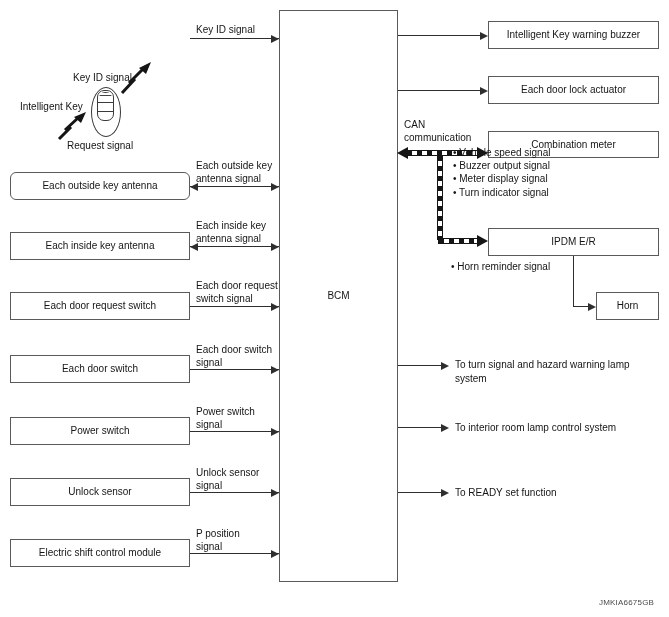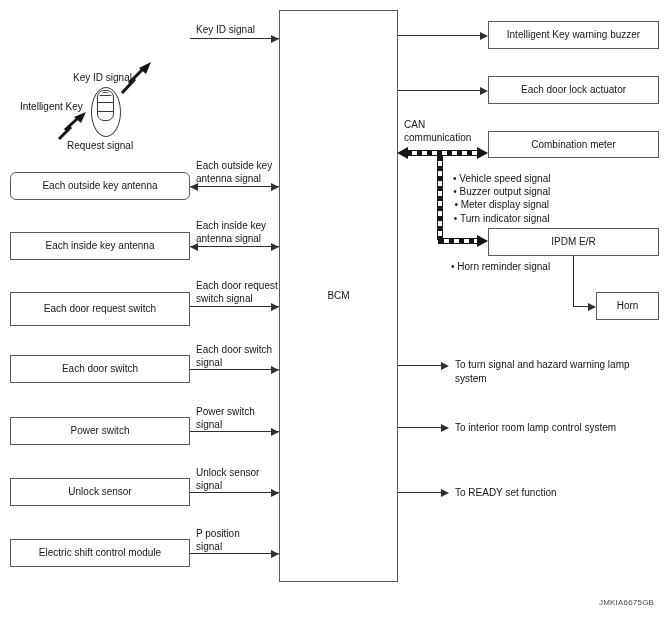--- a/index.html
+++ b/index.html
@@ -36,21 +36,21 @@
   <div class="box" style="left:279px;top:10px;width:119px;height:572px;">
     <span>BCM</span>
   </div>
 
   <div class="box" style="left:10px;top:172px;width:180px;height:28px;border-radius:6px;">
       <span>Each outside key antenna</span>
     </div>
   <div class="box" style="left:10px;top:232px;width:180px;height:28px;">
       <span>Each inside key antenna</span>
     </div>
-  <div class="box" style="left:10px;top:292px;width:180px;height:34px;text-align:center;">
+  <div class="box" style="left:10px;top:292px;width:180px;height:28px;text-align:center;">
       <span>Each door request switch</span>
     </div>
   <div class="box" style="left:10px;top:355px;width:180px;height:28px;">
       <span>Each door switch</span>
     </div>
   <div class="box" style="left:10px;top:417px;width:180px;height:28px;">
       <span>Power switch</span>
     </div>
   <div class="box" style="left:10px;top:478px;width:180px;height:28px;">
       <span>Unlock sensor</span>
@@ -145,21 +145,21 @@
 
   <div class="sig" style="left:404px;top:118px;">CAN
 communication</div>
   <div class="can-h" style="left:406px;top:150px;width:73px;"></div>
   <div class="can-arr-l" style="left:397px;top:147px;"></div>
   <div class="can-arr-r" style="left:477px;top:147px;"></div>
   <div class="can-v" style="left:437px;top:155px;height:83px;"></div>
   <div class="can-h" style="left:438px;top:238px;width:39px;"></div>
   <div class="can-arr-r" style="left:477px;top:235px;"></div>
 
-  <div class="bullets" style="left:453px;top:172px;text-align:center;">
+  <div class="bullets" style="left:453px;top:146px;">
     <div>• Vehicle speed signal</div>
     <div>• Buzzer output signal</div>
     <div>• Meter display signal</div>
     <div>• Turn indicator signal</div>
   </div>
 
   <div class="bullets" style="left:451px;top:260px;">• Horn reminder signal</div>
   <div class="vline" style="left:573px;top:256px;height:51px;"></div>
   <div class="hline" style="left:573px;top:306px;width:16px;"></div>
   <div class="arr-r" style="left:588px;top:302.5px;"></div>

